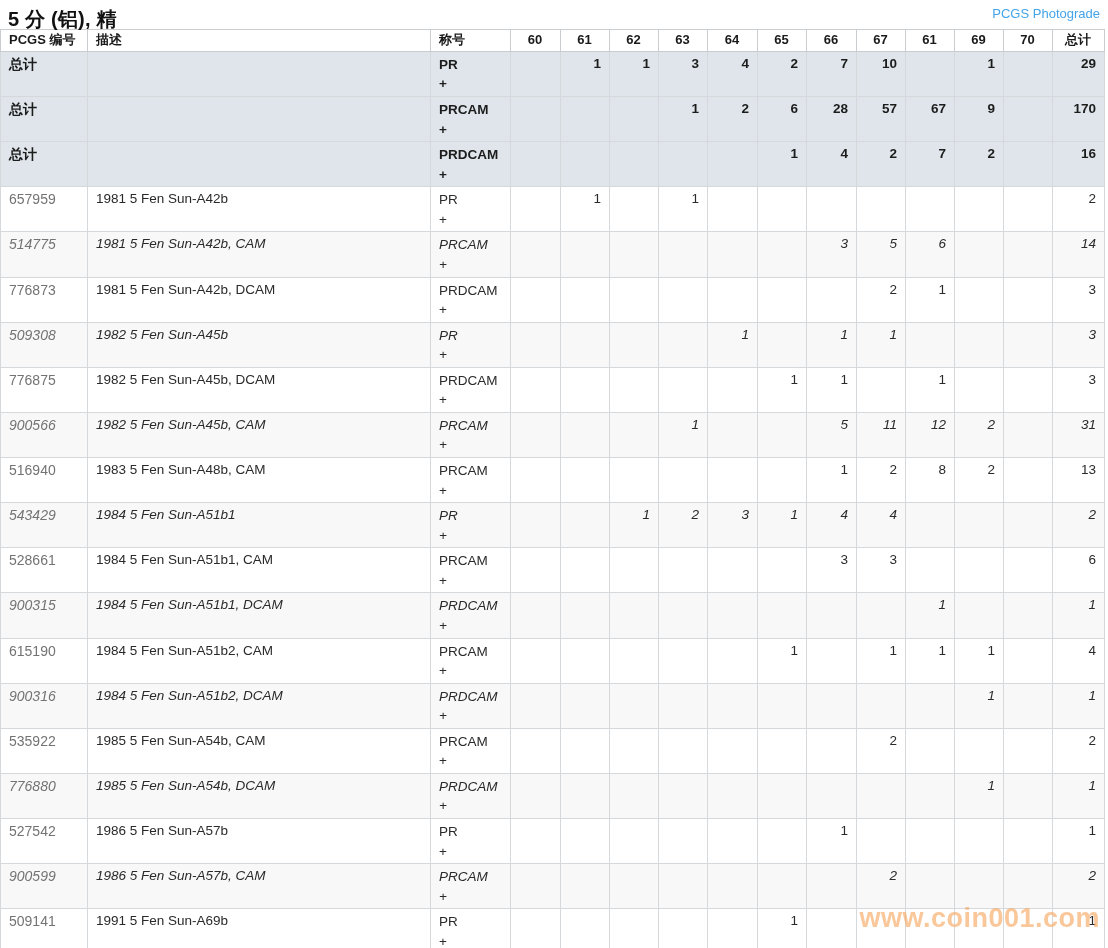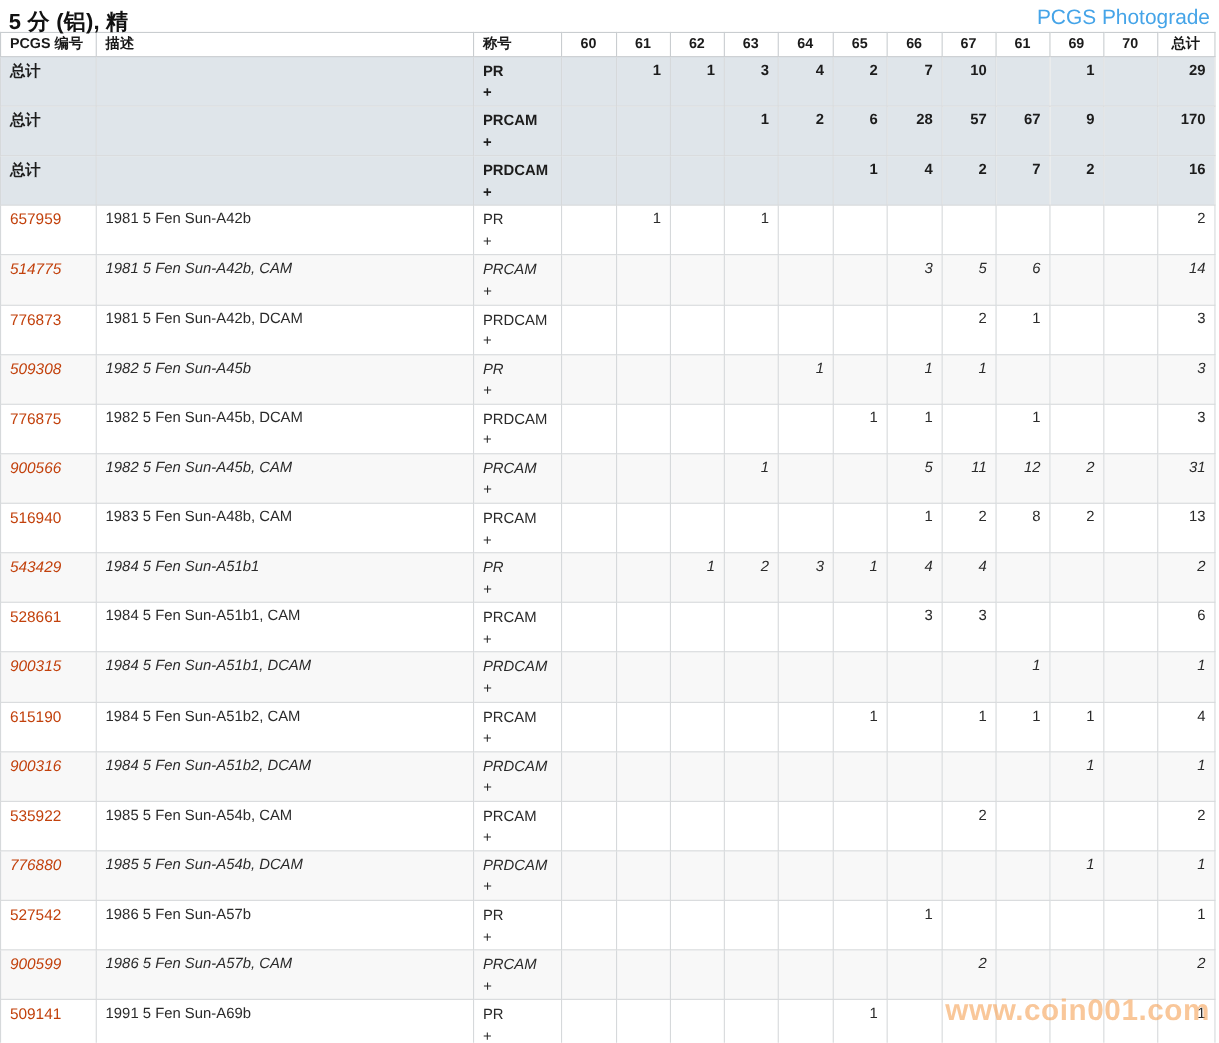--- a/index.html
+++ b/index.html
@@ -19,21 +19,21 @@
     padding: 6px 8px 0 8px;
     height: 29px;
   }
   .page-title {
     font-size: 20px;
     font-weight: bold;
     color: #111111;
     letter-spacing: 0.2px;
   }
   .photograde-link {
-    font-size: 19px;
+    font-size: 13px;
     color: #45a4e8;
     text-decoration: none;
     cursor: pointer;
   }
 
   table.pop {
     border-collapse: collapse;
     table-layout: fixed;
     width: 1104px;
   }
@@ -58,21 +58,21 @@
     text-align: left;
   }
   table.pop thead th.num { text-align: center; padding-right: 9px; }
   table.pop tbody tr { height: 45px; background: #ffffff; }
   table.pop tbody tr.alt { background: #f8f8f8; font-style: italic; }
   table.pop tbody tr.summary { background: #dfe5ea; }
   table.pop tbody tr.summary td { font-weight: bold; color: #1c1c1c; }
   td.num { text-align: right; padding-right: 9px; }
   td.total-col { text-align: right; padding-right: 9px; }
   .pcgs-link {
-    color: #c2410c;
+    color: #737373;
     font-size: 14px;
     text-decoration: none;
     cursor: pointer;
   }
   .total-label { font-weight: bold; font-size: 14px; color: #1c1c1c; }
   .desig-line { line-height: 1.45; }
   .desc-text { font-size: 13.5px; color: #2a2a2a; }
 
   .watermark {
     position: absolute;

